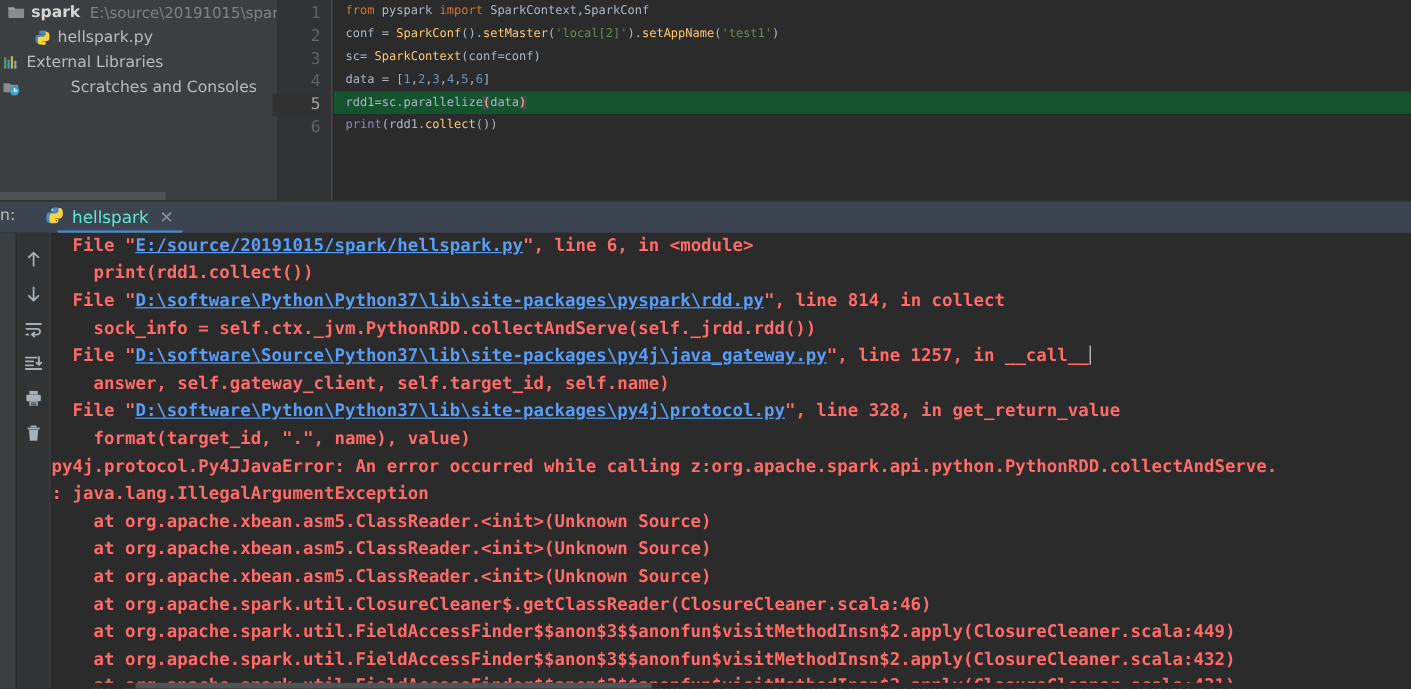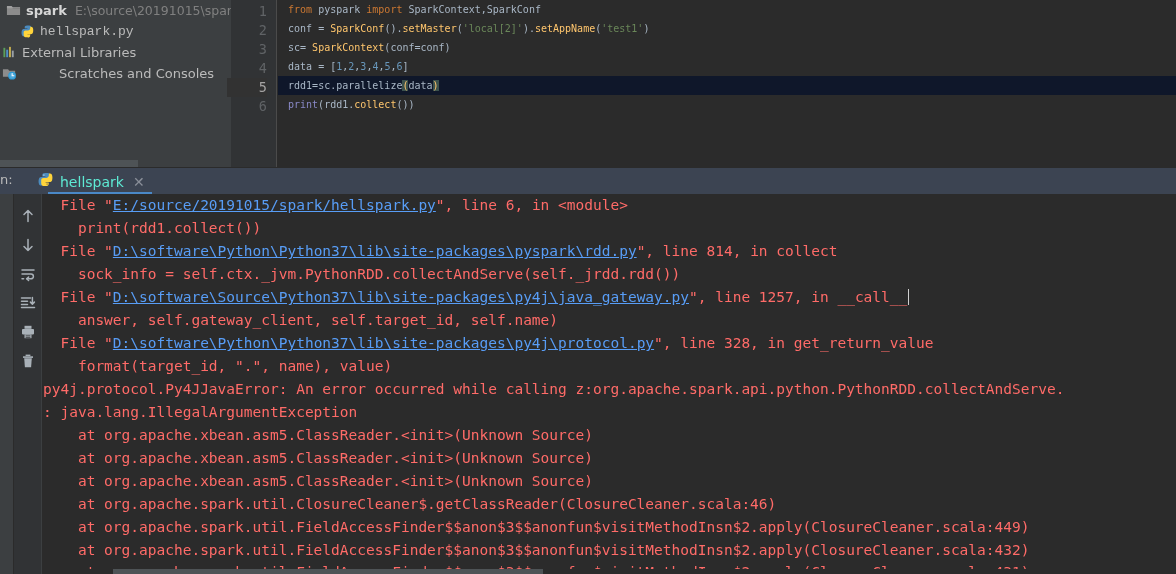--- a/index.html
+++ b/index.html
@@ -68,21 +68,21 @@
   }
   .code-line {
     position: relative;
     height: 19px; line-height: 19px;
     white-space: pre;
     font-family: "DejaVu Sans Mono", monospace;
     font-size: 10px;
     color: #a9b7c6;
     padding-left: 10px;
   }
-  .code-line.cur-line { background: #0f172a; }
+  .code-line.cur-line { background: #14532d; }
   .kw  { color: #cc7832; }
   .str { color: #6a8759; }
   .num { color: #6897bb; }
   .fn  { color: #ffc66d; }
   .bi  { color: #8888c6; }
   .pln { color: #a9b7c6; }
   .brk { background: #3b514d; color: #ffc66d; }
 
   
   #console-tabbar {
@@ -143,20 +143,21 @@
   }
   .tb-icon {
     width: 24px; height: 29px;
     display: flex; align-items: center; justify-content: center;
   }
 
   #console-text {
     position: absolute; left: 43px; top: 0;
     right: 12px; height: 380px;
     overflow: hidden;
+    font-weight: bold;
   }
   .con-line {
     height: 23px; line-height: 23px;
     white-space: pre;
     font-family: "DejaVu Sans Mono", monospace;
     font-size: 14.5px;
     color: #ff6b68;
   }
   .con-line a, .lnk {
     color: #589df6;
@@ -213,21 +214,21 @@
           <div class="tree-row" style="padding-left: 6px;">
             <span class="ti">
               <svg width="15" height="15" viewBox="0 0 16 16">
                 <path d="M1 4.2h5l1.2 1.3H15v7.2H1z" fill="#8c8c8c"></path>
                 <path d="M1 3.2h5l1.2 1.3H15v1H1z" fill="#a0a0a0"></path>
               </svg>
             </span>
             <span class="tree-label bold">spark</span>
             <span class="tree-sub">E:\source\20191015\spark</span>
           </div>
-          <div class="tree-row" style="padding-left: 20px; font-family: Liberation Mono, monospace;">
+          <div class="tree-row" style="padding-left: 28px;">
             <span class="ti">
               <svg width="15" height="15" viewBox="0 0 16 16">
                 <path d="M7.6 1.5C5.7 1.5 5 2.3 5 3.4v1.3h2.9v0.5H4.2c-1.1 0-2 0.7-2.3 2 -0.3 1.5-0.3 2.4 0 3.9 0.3 1.2 0.9 2 2 2h1v-1.7c0-1.3 1.1-2.4 2.4-2.4h2.7c1 0 1.9-0.8 1.9-1.9V3.4c0-1.1-0.8-1.9-1.9-1.9H7.6z" fill="#4b8bbe"></path>
                 <path d="M8.2 14.5c1.9 0 2.6-0.8 2.6-1.9v-1.3H7.9v-0.5h3.7c1.1 0 2-0.7 2.3-2 0.3-1.5 0.3-2.4 0-3.9-0.3-1.2-0.9-2-2-2h-1v1.7c0 1.3-1.1 2.4-2.4 2.4H5.8c-1 0-1.9 0.8-1.9 1.9v3.2c0 1.1 0.8 1.9 1.9 1.9h2.4z" fill="#ffd43b"></path>
               </svg>
             </span>
             <span class="tree-label">hellspark.py</span>
           </div>
           <div class="tree-row" style="padding-left: 2px; text-align: right;">
             <span class="ti">

